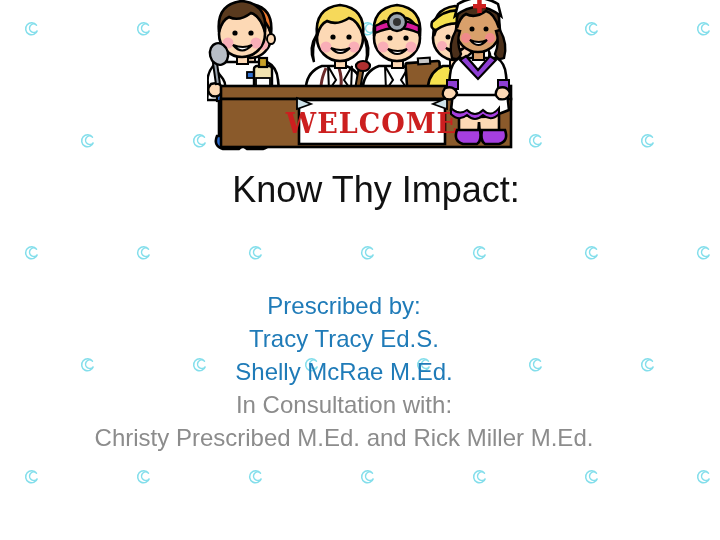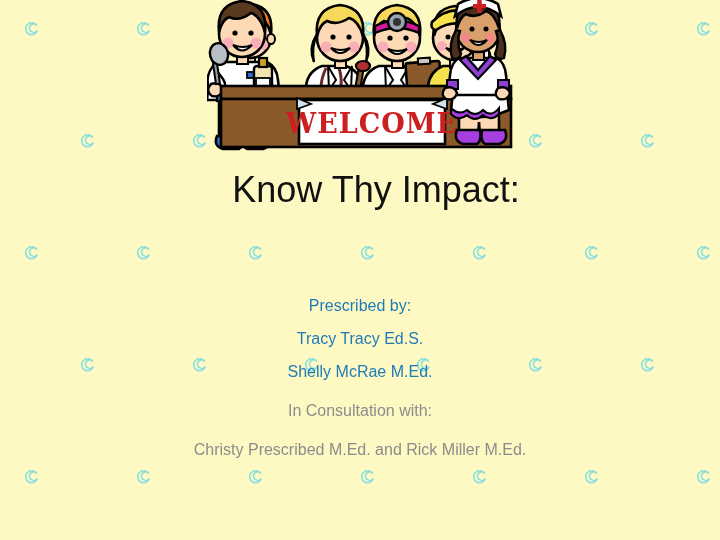--- a/index.html
+++ b/index.html
@@ -11,21 +11,21 @@
     height: 540px;
     overflow: hidden;
     font-family: "Liberation Sans", sans-serif;
     background: #b5eff5;
   }
 
   #slide {
     position: relative;
     width: 720px;
     height: 540px;
-    background: #fef9c3;
+    background: #ffffff;
     overflow: hidden;
   }
 
   
   #swirl-layer {
     position: absolute;
     inset: 0;
     pointer-events: none;
   }
   .swirl {
@@ -55,33 +55,33 @@
     font-size: 36px;
     line-height: 44px;
     font-weight: 400;
     letter-spacing: 0px;
   }
   #title-block .tline { display: block; white-space: nowrap; }
 
   
   #subtitle-block {
     position: absolute;
-    left: 16px;
+    left: 0;
     top: 289px;
     width: 688px;
     text-align: center;
-    font-size: 16px;
+    font-size: 24px;
     line-height: 33px;
   }
   #subtitle-block .sline {
     display: block;
     white-space: nowrap;
   }
   .s-blue { color: #1f7bb8; }
-  .s-gray { color: #8c8c8c; margin-top: 6px; }
+  .s-gray { color: #8c8c8c; }
 </style>
 </head>
 <body>
 
 <div id="slide">
 
   <div id="swirl-layer">
       <div class="swirl" style="left: 22px; top: 18px;"><svg viewBox="0 0 20 20" width="20" height="20">
           <path d="M14.5 7.2 A6 6 0 1 0 15.4 12.6 A4.3 4.3 0 1 1 13.6 6.2" fill="none" stroke="#6fd9e8" stroke-width="1.5" stroke-linecap="round"></path>
         </svg></div>

